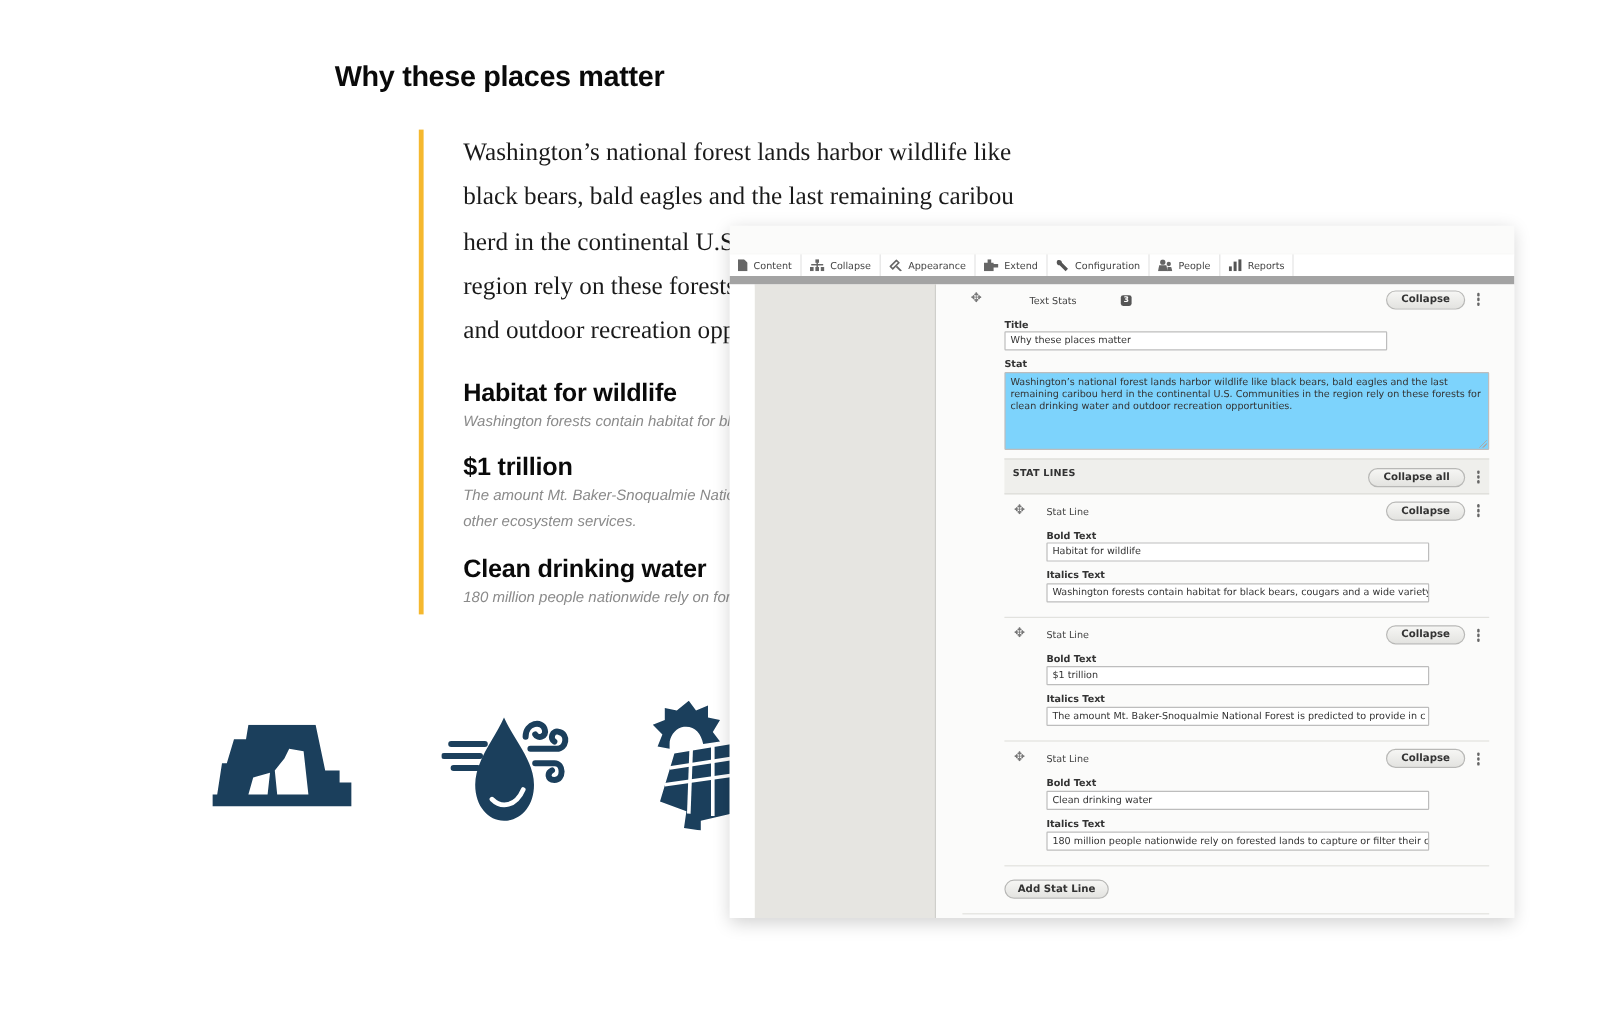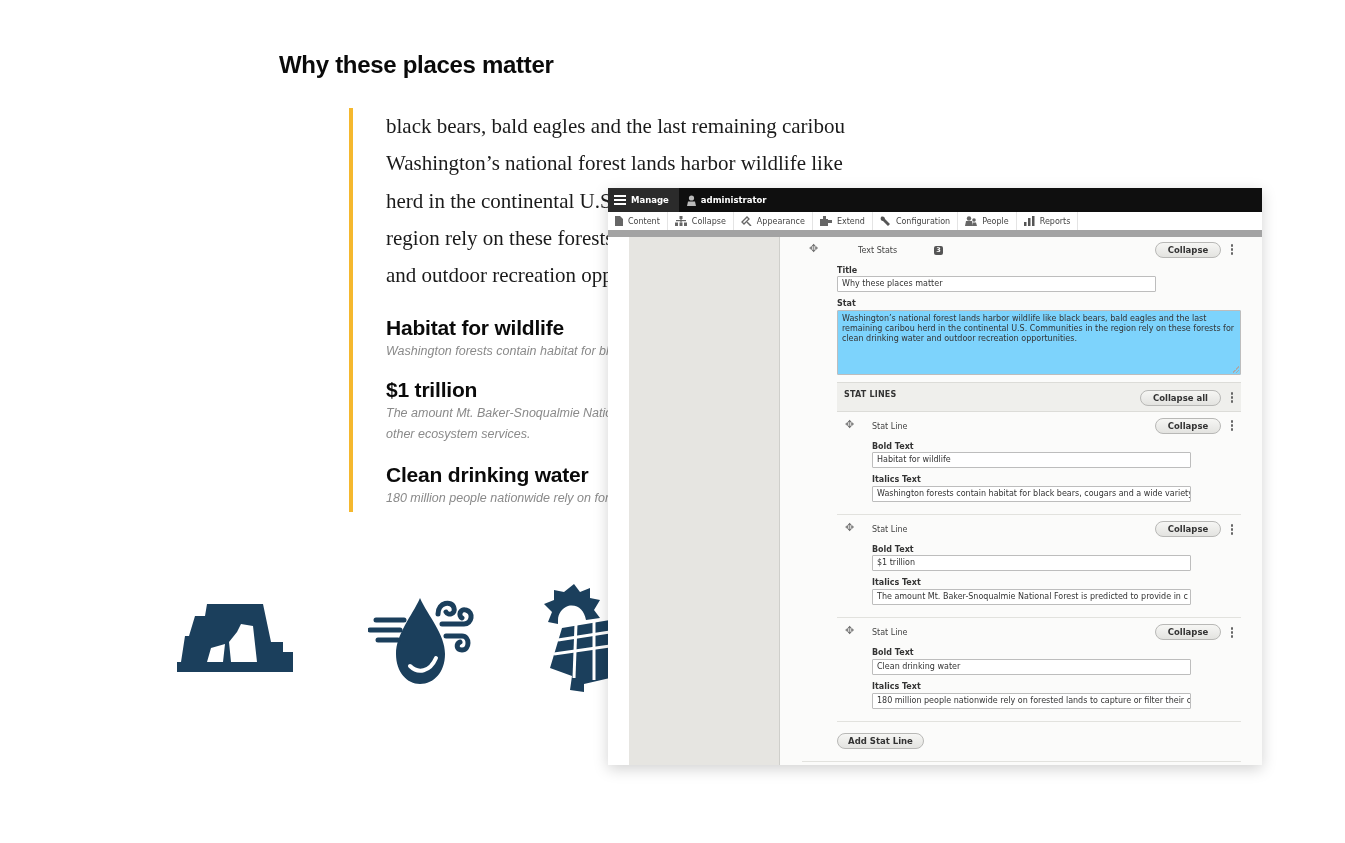--- a/index.html
+++ b/index.html
@@ -101,22 +101,22 @@
     .add-row-to { position: absolute; font-size: 8px; color: #555; }
     .add-row-to i { font-style: italic; }
   </style>
 </head>
 <body>
 
 <h2 class="article-heading">Why these places matter</h2>
 
 <div class="quote-block">
   <div class="quote-text">
+    <div>Washington’s national forest lands harbor wildlife like</div>
     <div>black bears, bald eagles and the last remaining caribou</div>
-    <div>Washington’s national forest lands harbor wildlife like</div>
     <div>herd in the continental U.S. Communities in the</div>
     <div>region rely on these forests for clean drinking water</div>
     <div>and outdoor recreation opportunities.</div>
   </div>
 
   <div class="stat" style="top:207px;">
     <div class="stat-bold">Habitat for wildlife</div>
     <div class="stat-italic">Washington forests contain habitat for black bears, cougars and a wide variety</div>
   </div>
   <div class="stat" style="top:269px;">
@@ -157,37 +157,20 @@
       <line x1="14" y1="56" x2="66" y2="48"></line>
       <line x1="10" y1="70" x2="66" y2="62"></line>
       <line x1="32" y1="40" x2="30" y2="94"></line>
       <line x1="50" y1="38" x2="50" y2="96"></line>
     </g>
   </svg>
 </div>
 
 <div class="admin-window">
 
-  <div class="toolbar-bar">
-    <div class="tb-manage">
-      <svg width="12" height="10" viewBox="0 0 12 10">
-        <rect x="0" y="0" width="12" height="2" fill="#fff"></rect>
-          <rect x="0" y="4" width="12" height="2" fill="#fff"></rect>
-          <rect x="0" y="8" width="12" height="2" fill="#fff"></rect>
-      </svg>
-      <span>Manage</span>
-    </div>
-    <div class="tb-user">
-      <svg width="9" height="11" viewBox="0 0 9 11">
-        <circle cx="4.5" cy="3" r="2.6" fill="#bbb"></circle>
-          <path d="M0,11 L1,6.5 L8,6.5 L9,11 Z" fill="#bbb"></path>
-      </svg>
-      <span>administrator</span>
-    </div>
-  </div>
 
   <div class="toolbar-tray">
     <div class="tray-item">
       <svg width="8" height="10" viewBox="0 0 8 10">
           <path d="M0,0 L5,0 L8,3 L8,10 L0,10 Z" fill="#666"></path>
         </svg>
       <span>Content</span>
     </div>
     <div class="tray-item">
       <svg width="12" height="10" viewBox="0 0 12 10">

